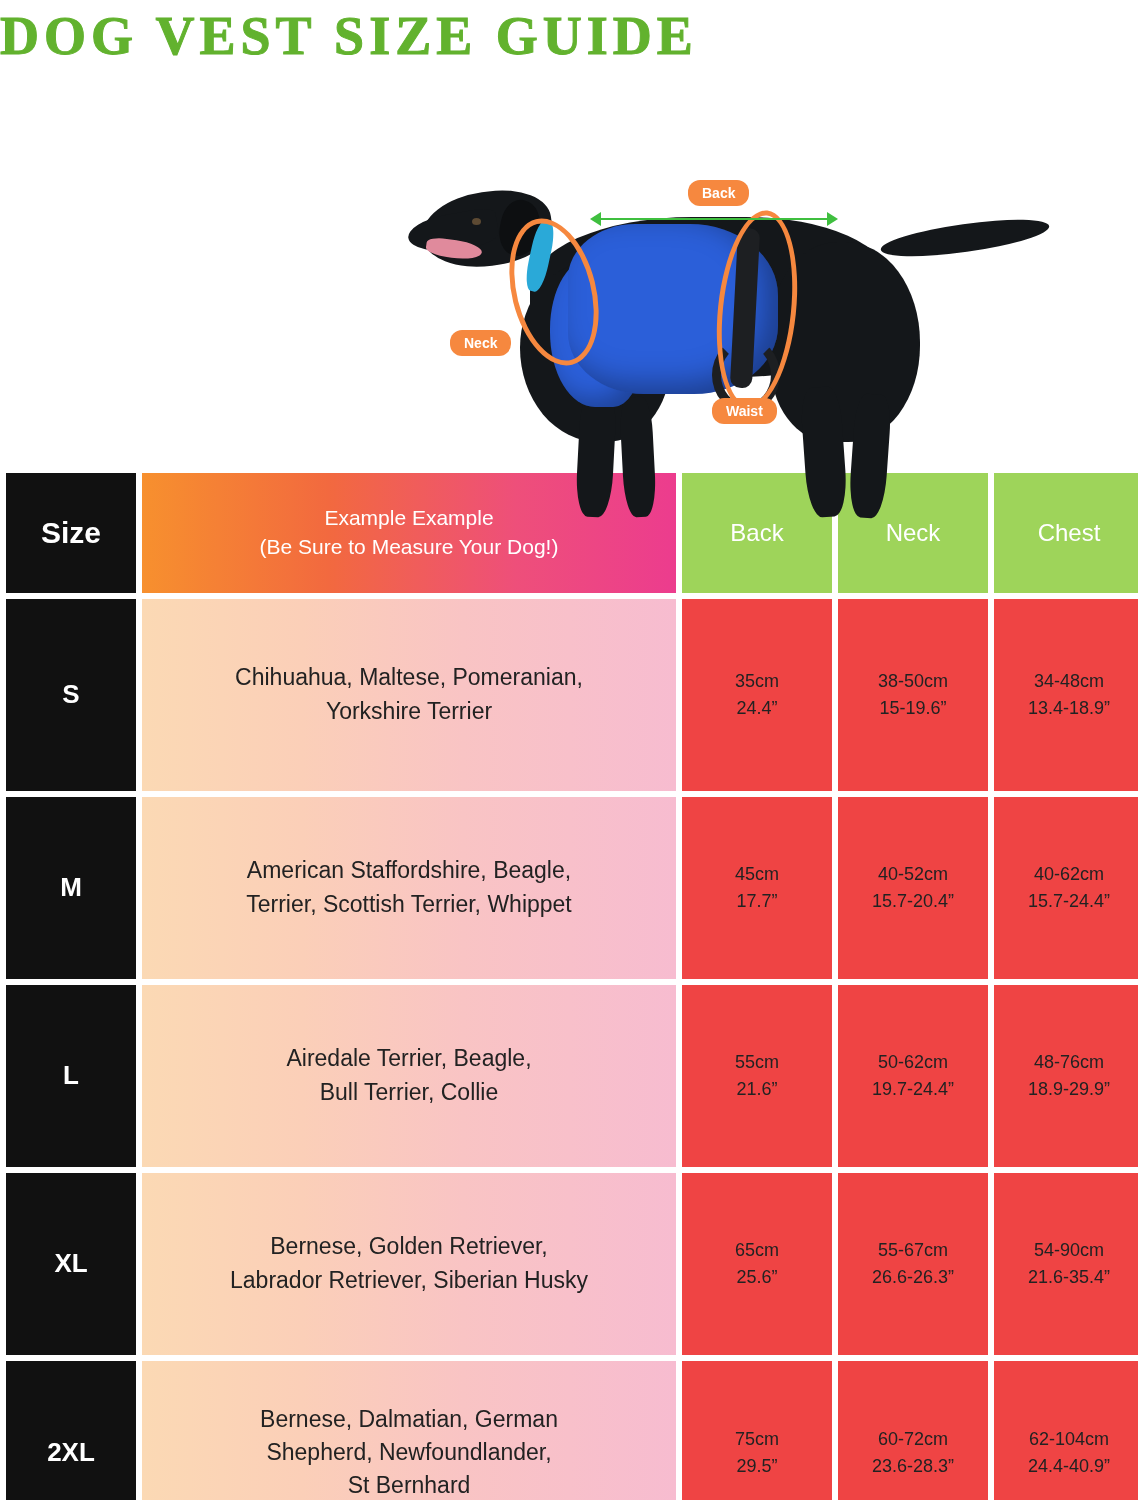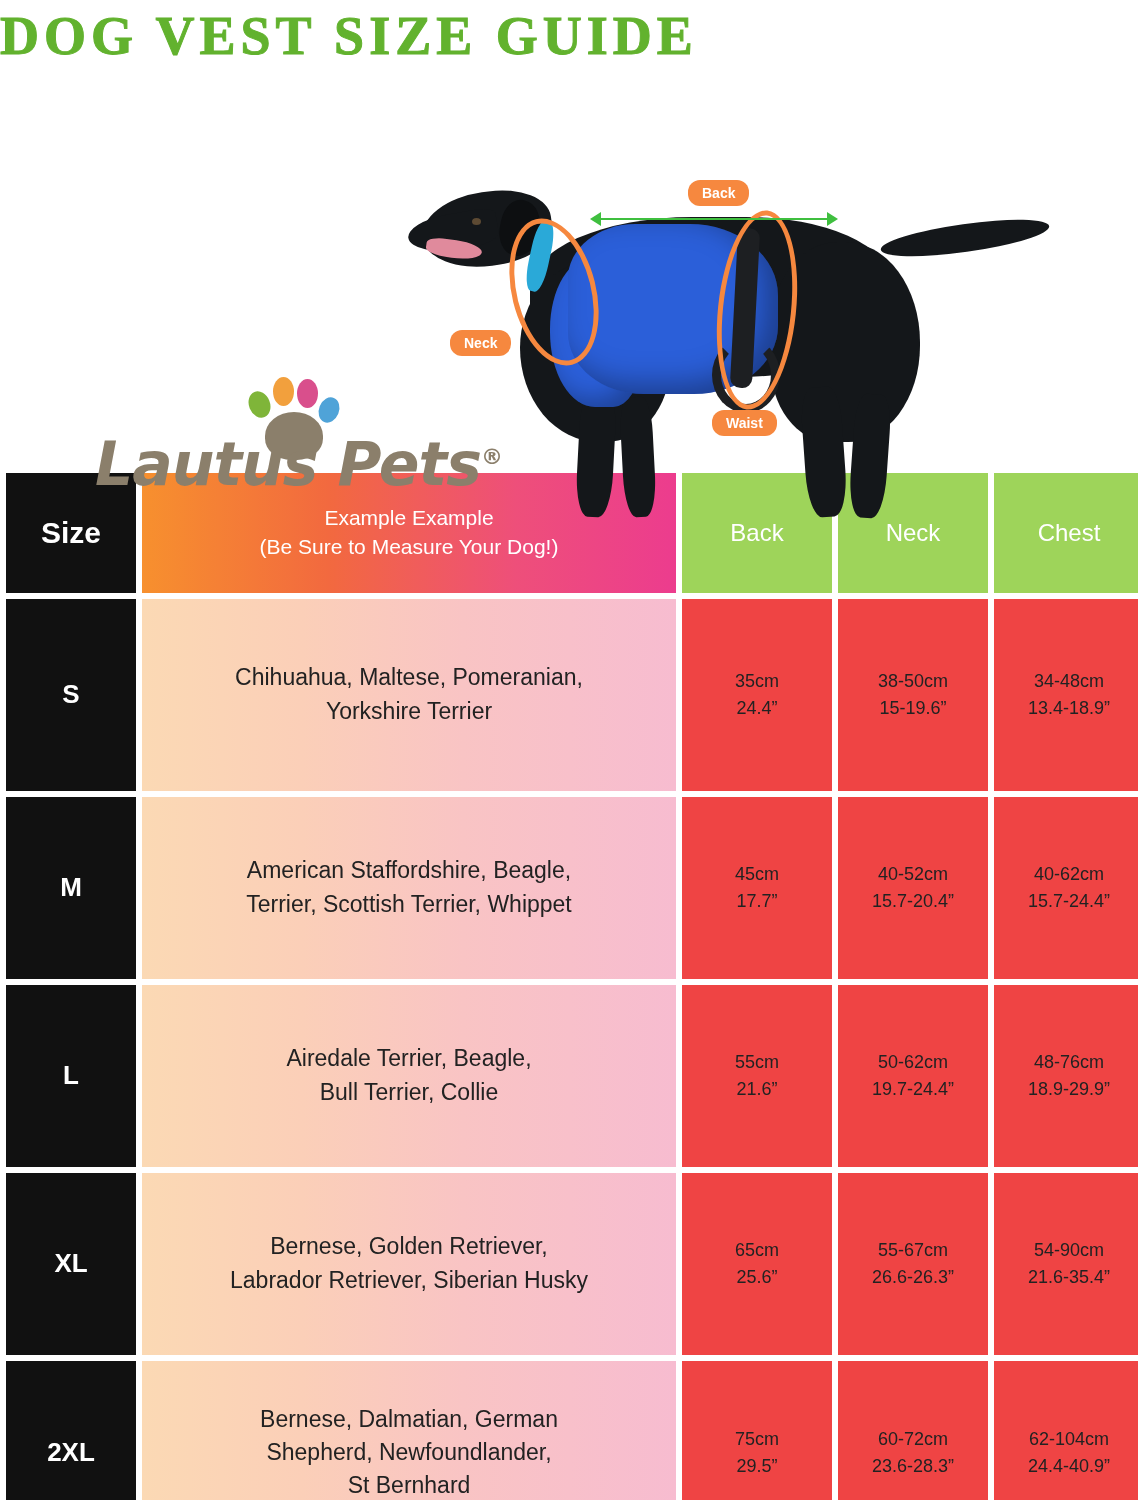--- a/index.html
+++ b/index.html
@@ -250,21 +250,21 @@
     background: #f6883f;
     color: #ffffff;
     font-size: 14px;
     font-weight: bold;
     padding: 5px 14px;
     border-radius: 12px;
     white-space: nowrap;
   }
   .tag.back  { left: 288px; top: 18px; }
   .tag.neck  { left: 50px;  top: 168px; }
-  .tag.waist { left: 312px; top: 248px; }
+  .tag.waist { left: 312px; top: 236px; }
 
   
   table.size-table {
     width: 1138px;
     border-collapse: separate;
     border-spacing: 6px 6px;
     table-layout: fixed;
   }
   table.size-table td, table.size-table th {
     vertical-align: middle;
@@ -331,32 +331,20 @@
   tr.row-xl td { height: 166px; }
   tr.row-2xl td { height: 168px; }
 </style>
 </head>
 <body>
 
 <div class="title">DOG VEST SIZE GUIDE</div>
 
 <div class="hero">
 
-  <div class="brand">
-    <div class="paw">
-      <div class="pad main"></div>
-      <div class="pad t1"></div>
-      <div class="pad t2"></div>
-      <div class="pad t3"></div>
-      <div class="pad t4"></div>
-    </div>
-    <div class="brandname">
-      <span class="l1">Lautus</span><span>&nbsp;</span><span class="l2">Pets</span><span class="reg">®</span>
-    </div>
-  </div>
 
   <div class="photo">
     <div class="dog-tail"></div>
     <div class="dog-body"></div>
     <div class="dog-rear"></div>
     <div class="dog-chest"></div>
     <div class="leg l1"></div>
     <div class="leg l2"></div>
     <div class="leg l3"></div>
     <div class="leg l4"></div>

